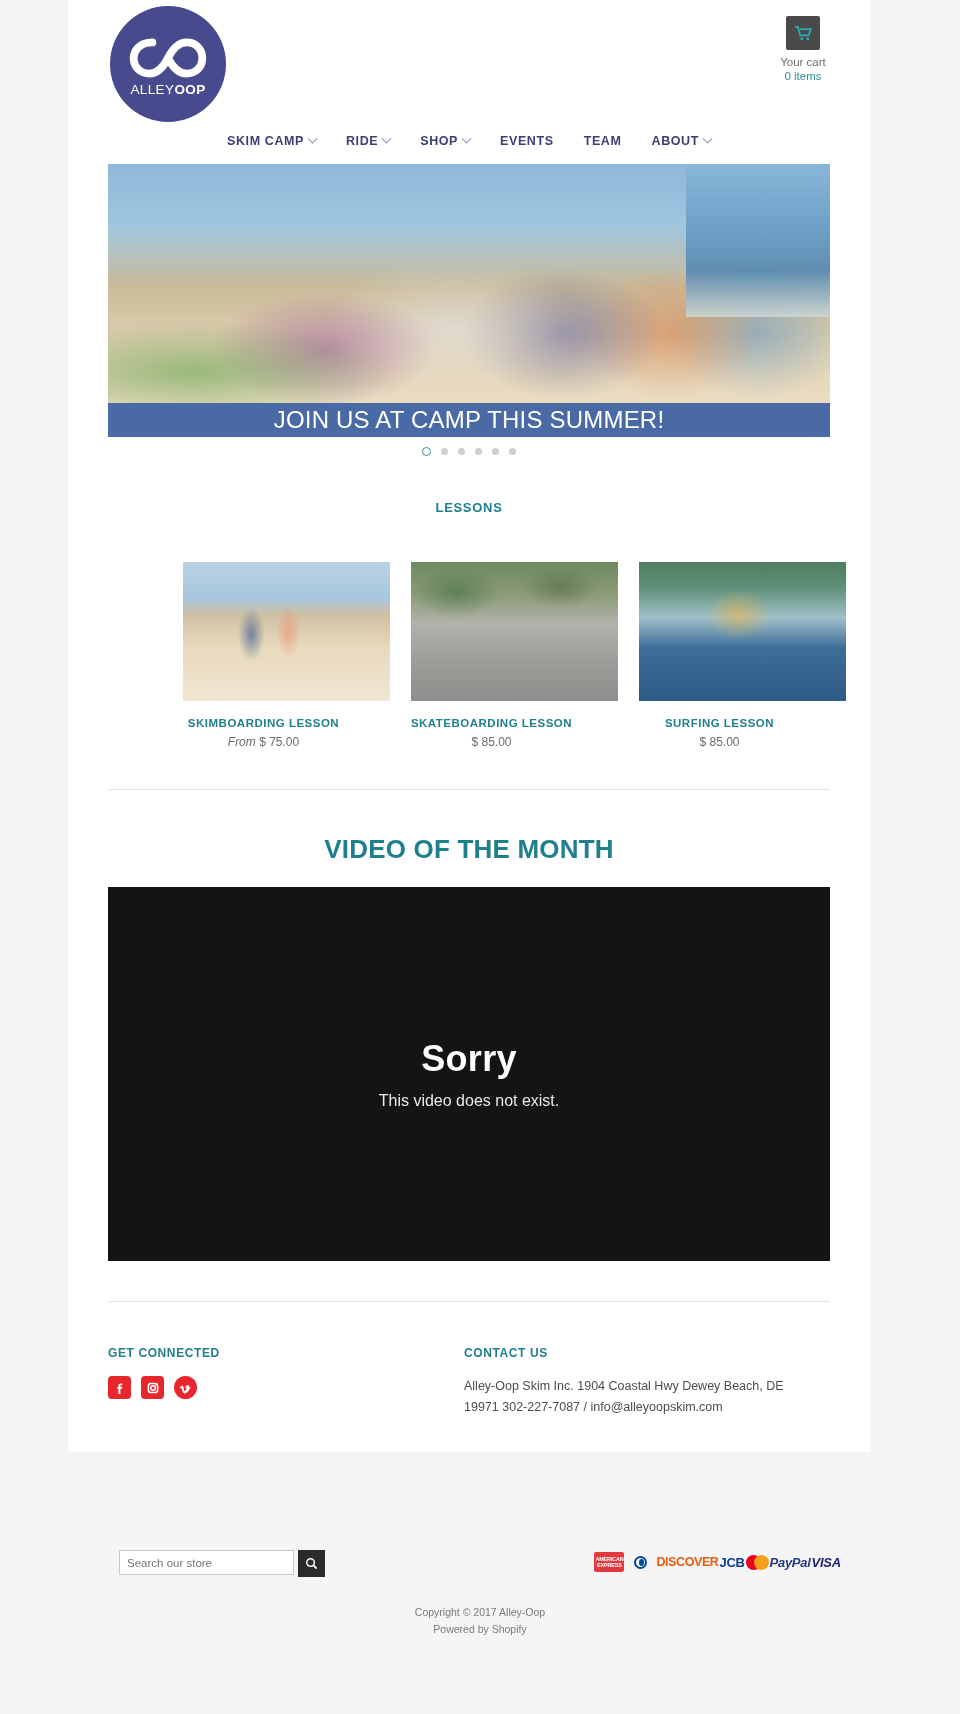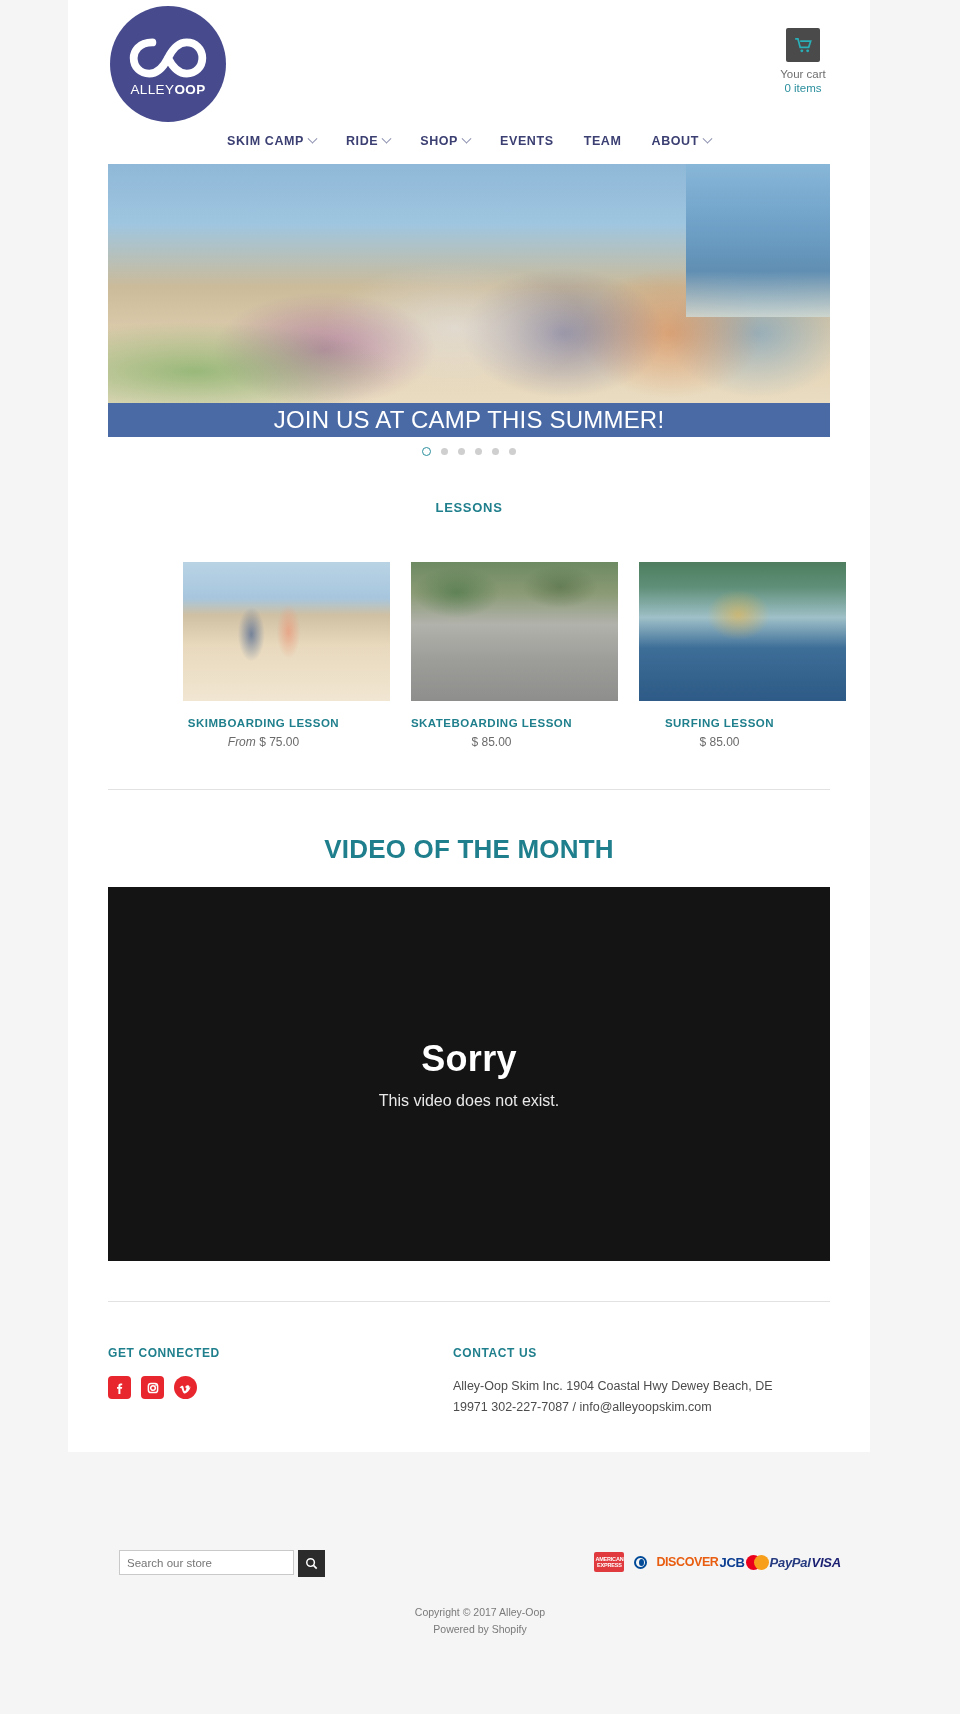--- a/index.html
+++ b/index.html
@@ -47,21 +47,21 @@
     letter-spacing: .4px;
     color: #ffffff;
     margin-top: 2px;
     font-family: "Liberation Sans", sans-serif;
   }
   .logo-text .b { font-weight: 700; }
   .logo-text .l { font-weight: 400; }
 
   .cart {
     position: absolute;
-    right: 28px; top: 28px;
+    right: 28px; top: 16px;
     width: 78px;
     text-align: center;
   }
   .cart-btn {
     width: 34px; height: 34px;
     background: #4a4a4a;
     border-radius: 2px;
     margin: 0 auto 5px auto;
     display: flex; align-items: center; justify-content: center;
     cursor: pointer;
@@ -264,21 +264,21 @@
   .video-caption {
     margin: 14px 40px 0 40px;
     font-size: 12px;
     color: #5c5c5c;
   }
 
   
   .footer-cols {
     display: flex;
     padding: 44px 40px 0 40px;
-    gap: 3px;
+    gap: 14px;
   }
   .fcol-left { width: 342px; }
   .fcol-right { flex: 1; }
   .fcol-head {
     color: #1f7f8c;
     font-size: 12px;
     font-weight: 700;
     letter-spacing: .6px;
     margin-bottom: 16px;
   }

